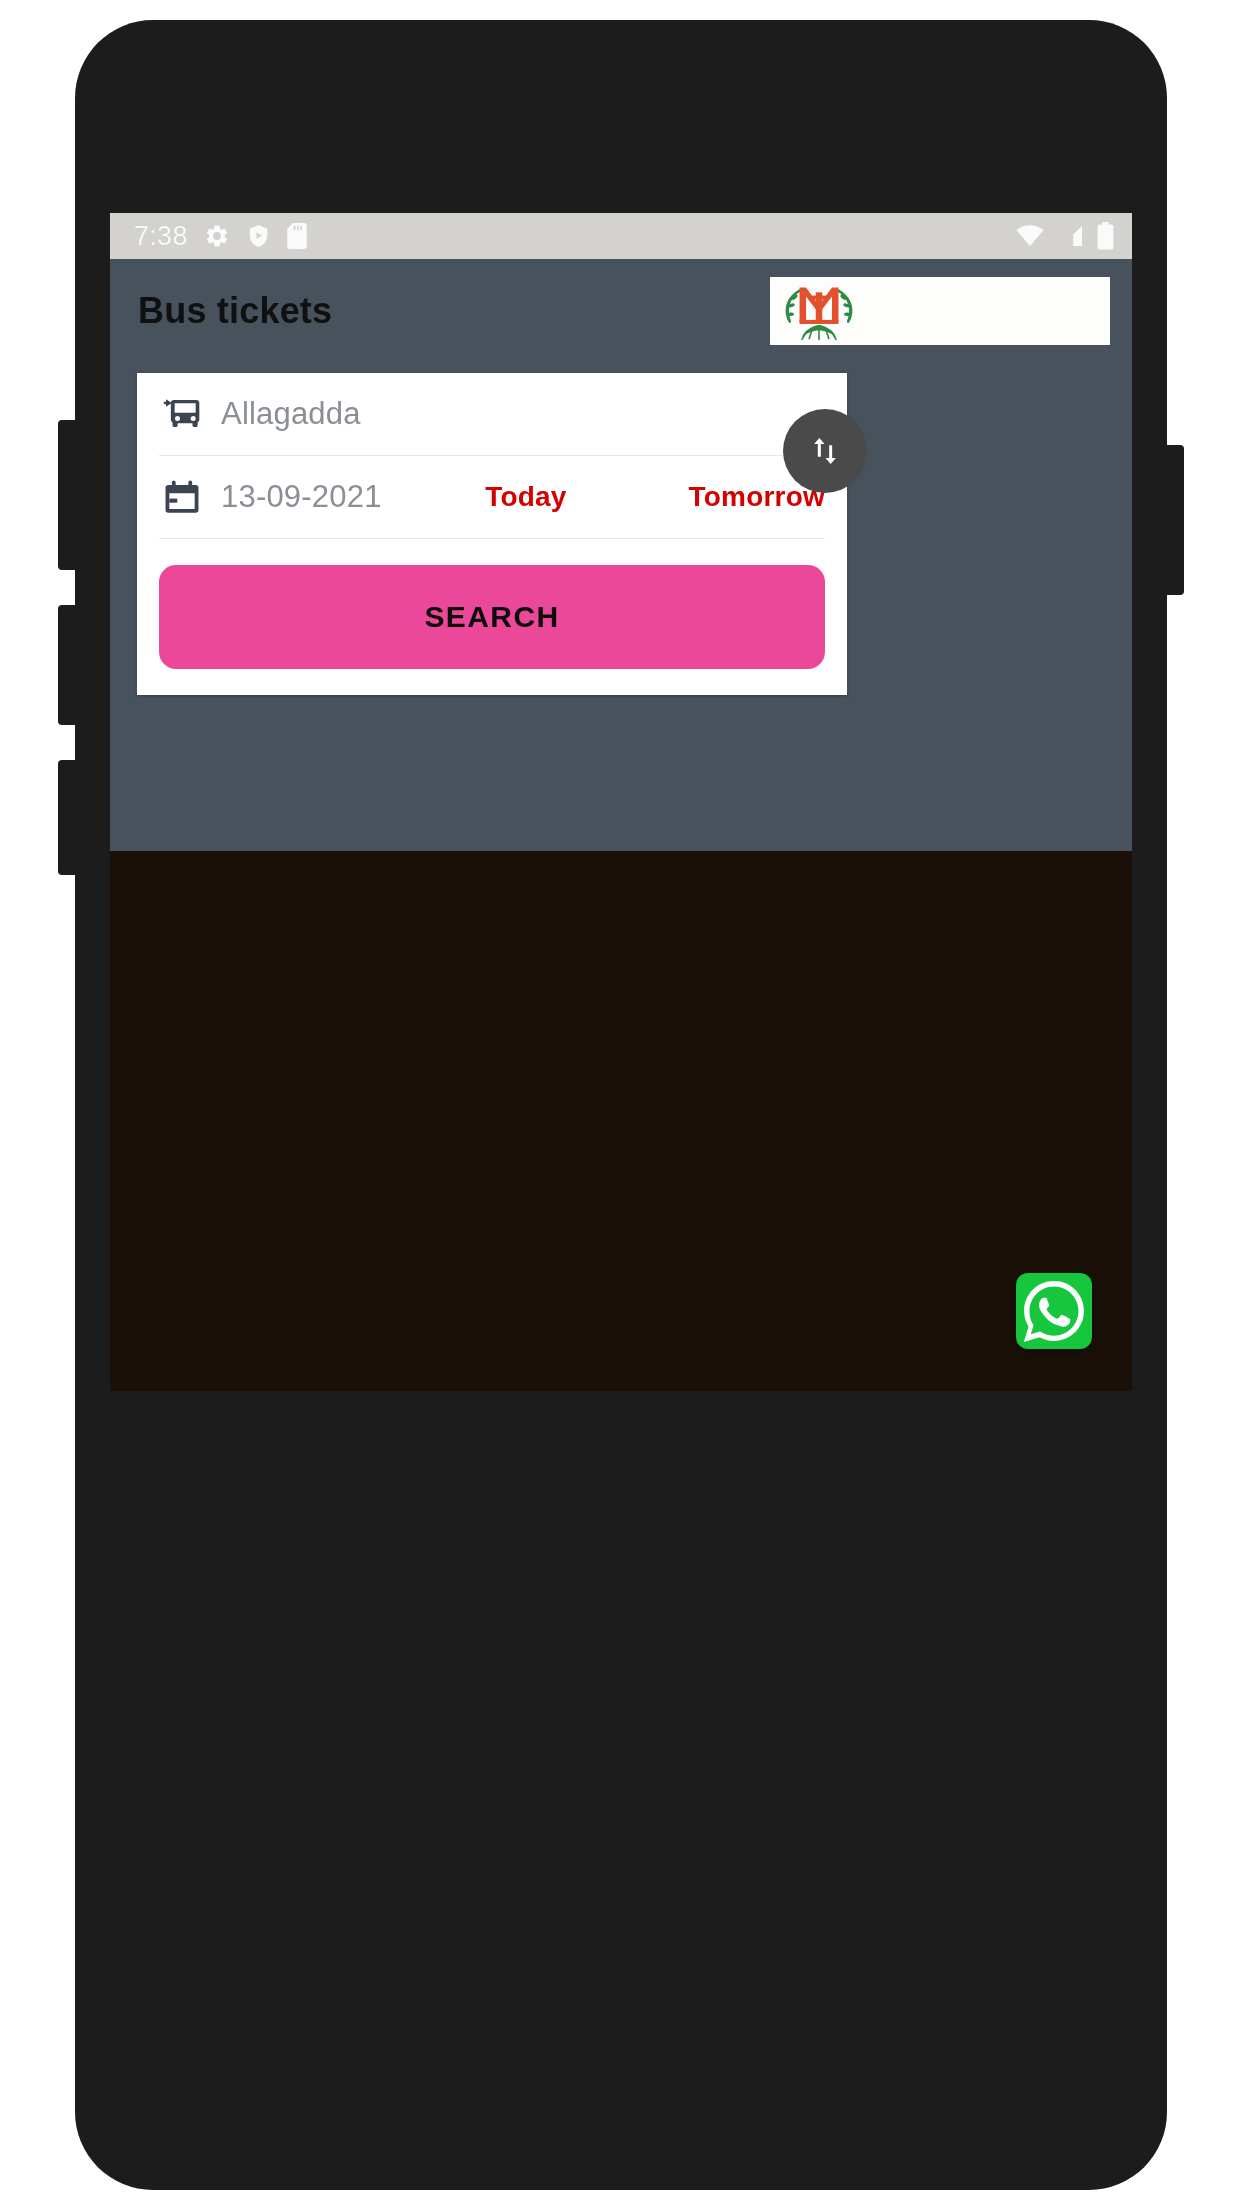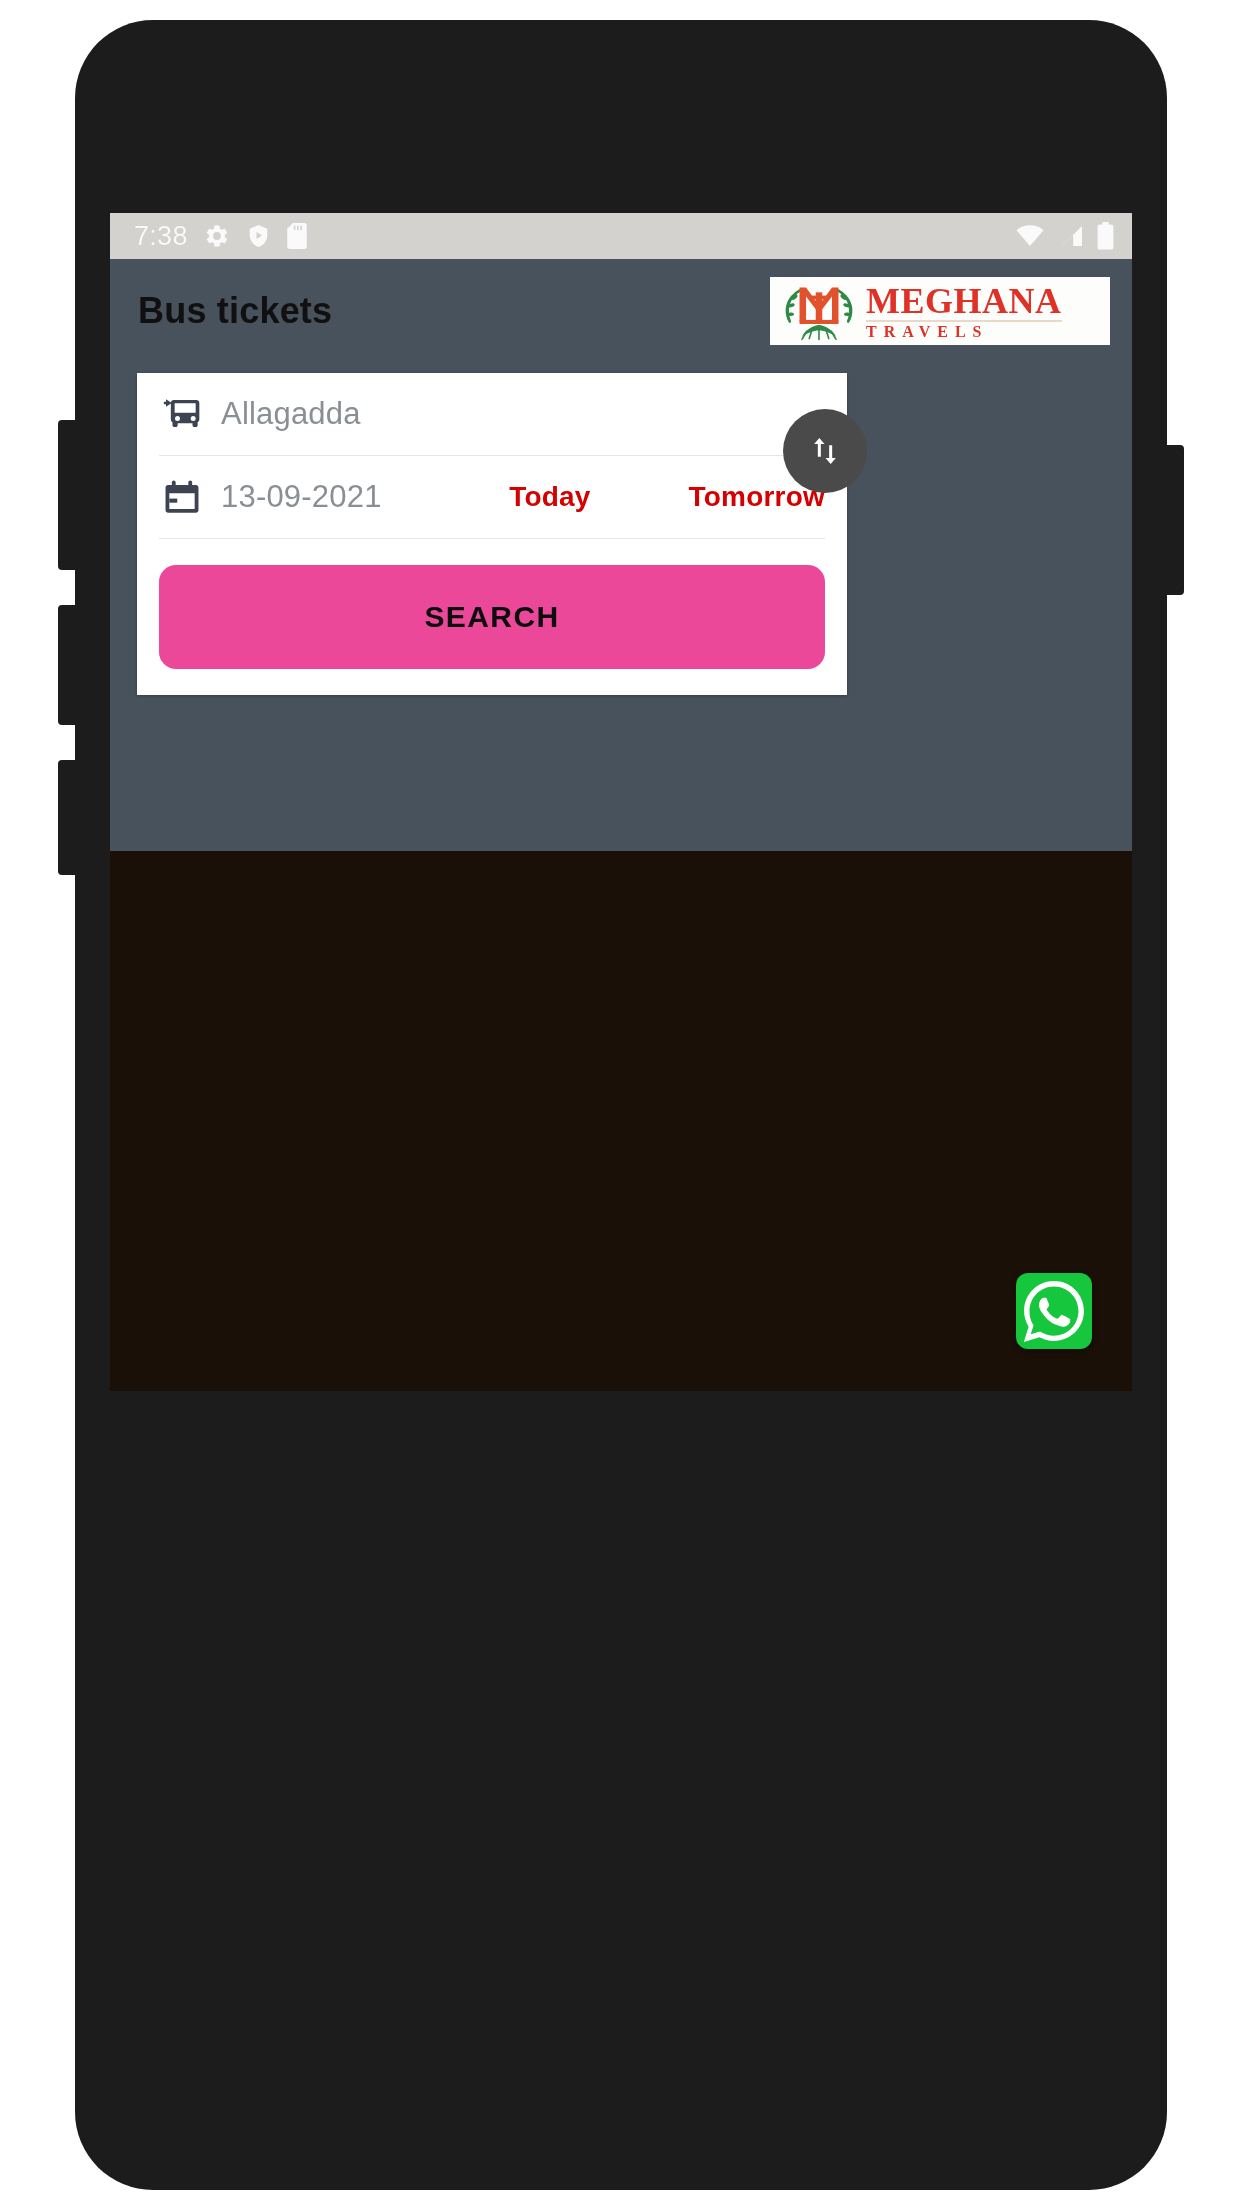--- a/index.html
+++ b/index.html
@@ -151,21 +151,21 @@
     justify-content: center;
   }
   .field-value {
     margin-left: 16px;
     font-size: 31px;
     color: #8a8f96;
     letter-spacing: .2px;
   }
   .field-value.date { color: #8a8f96; }
 
-  .quick-dates { margin-left: auto; display: flex; align-items: flex-start; }
+  .quick-dates { margin-left: auto; display: flex; align-items: flex-start; gap: 24px; }
   .quick-date {
     color: #d50000;
     font-size: 28px;
     font-weight: bold;
     letter-spacing: .2px;
   }
   .quick-date.today { margin-right: 98px; }
 
   .swap-btn {
     position: absolute;
@@ -305,25 +305,20 @@
               <path d="M50 54c-10 2-18 8-21 15 6-5 14-8 21-8s15 3 21 8c-3-7-11-13-21-15z"></path>
               <g stroke="#2e8b45" stroke-width="2" stroke-linecap="round">
                 <path d="M50 56v16"></path>
                   <path d="M42 58l-4 13"></path>
                   <path d="M58 58l4 13"></path>
                 <path d="M35 62l-6 10"></path>
                   <path d="M65 62l6 10"></path>
               </g>
             </g>
           </svg>
-          <div class="logo-text">
-            <span class="logo-main">MEGHANA</span>
-            <div class="logo-rule"></div>
-            <span class="logo-sub">TRAVELS</span>
-          </div>
         </div>
       </div>
 
       <div class="app-body">
 
         <div class="hero">
           <svg viewBox="0 0 1022 540" preserveAspectRatio="xMidYMid slice">
             <defs>
               <linearGradient id="skyG" x1="0" y1="0" x2="0" y2="1">
                 </linearGradient>

